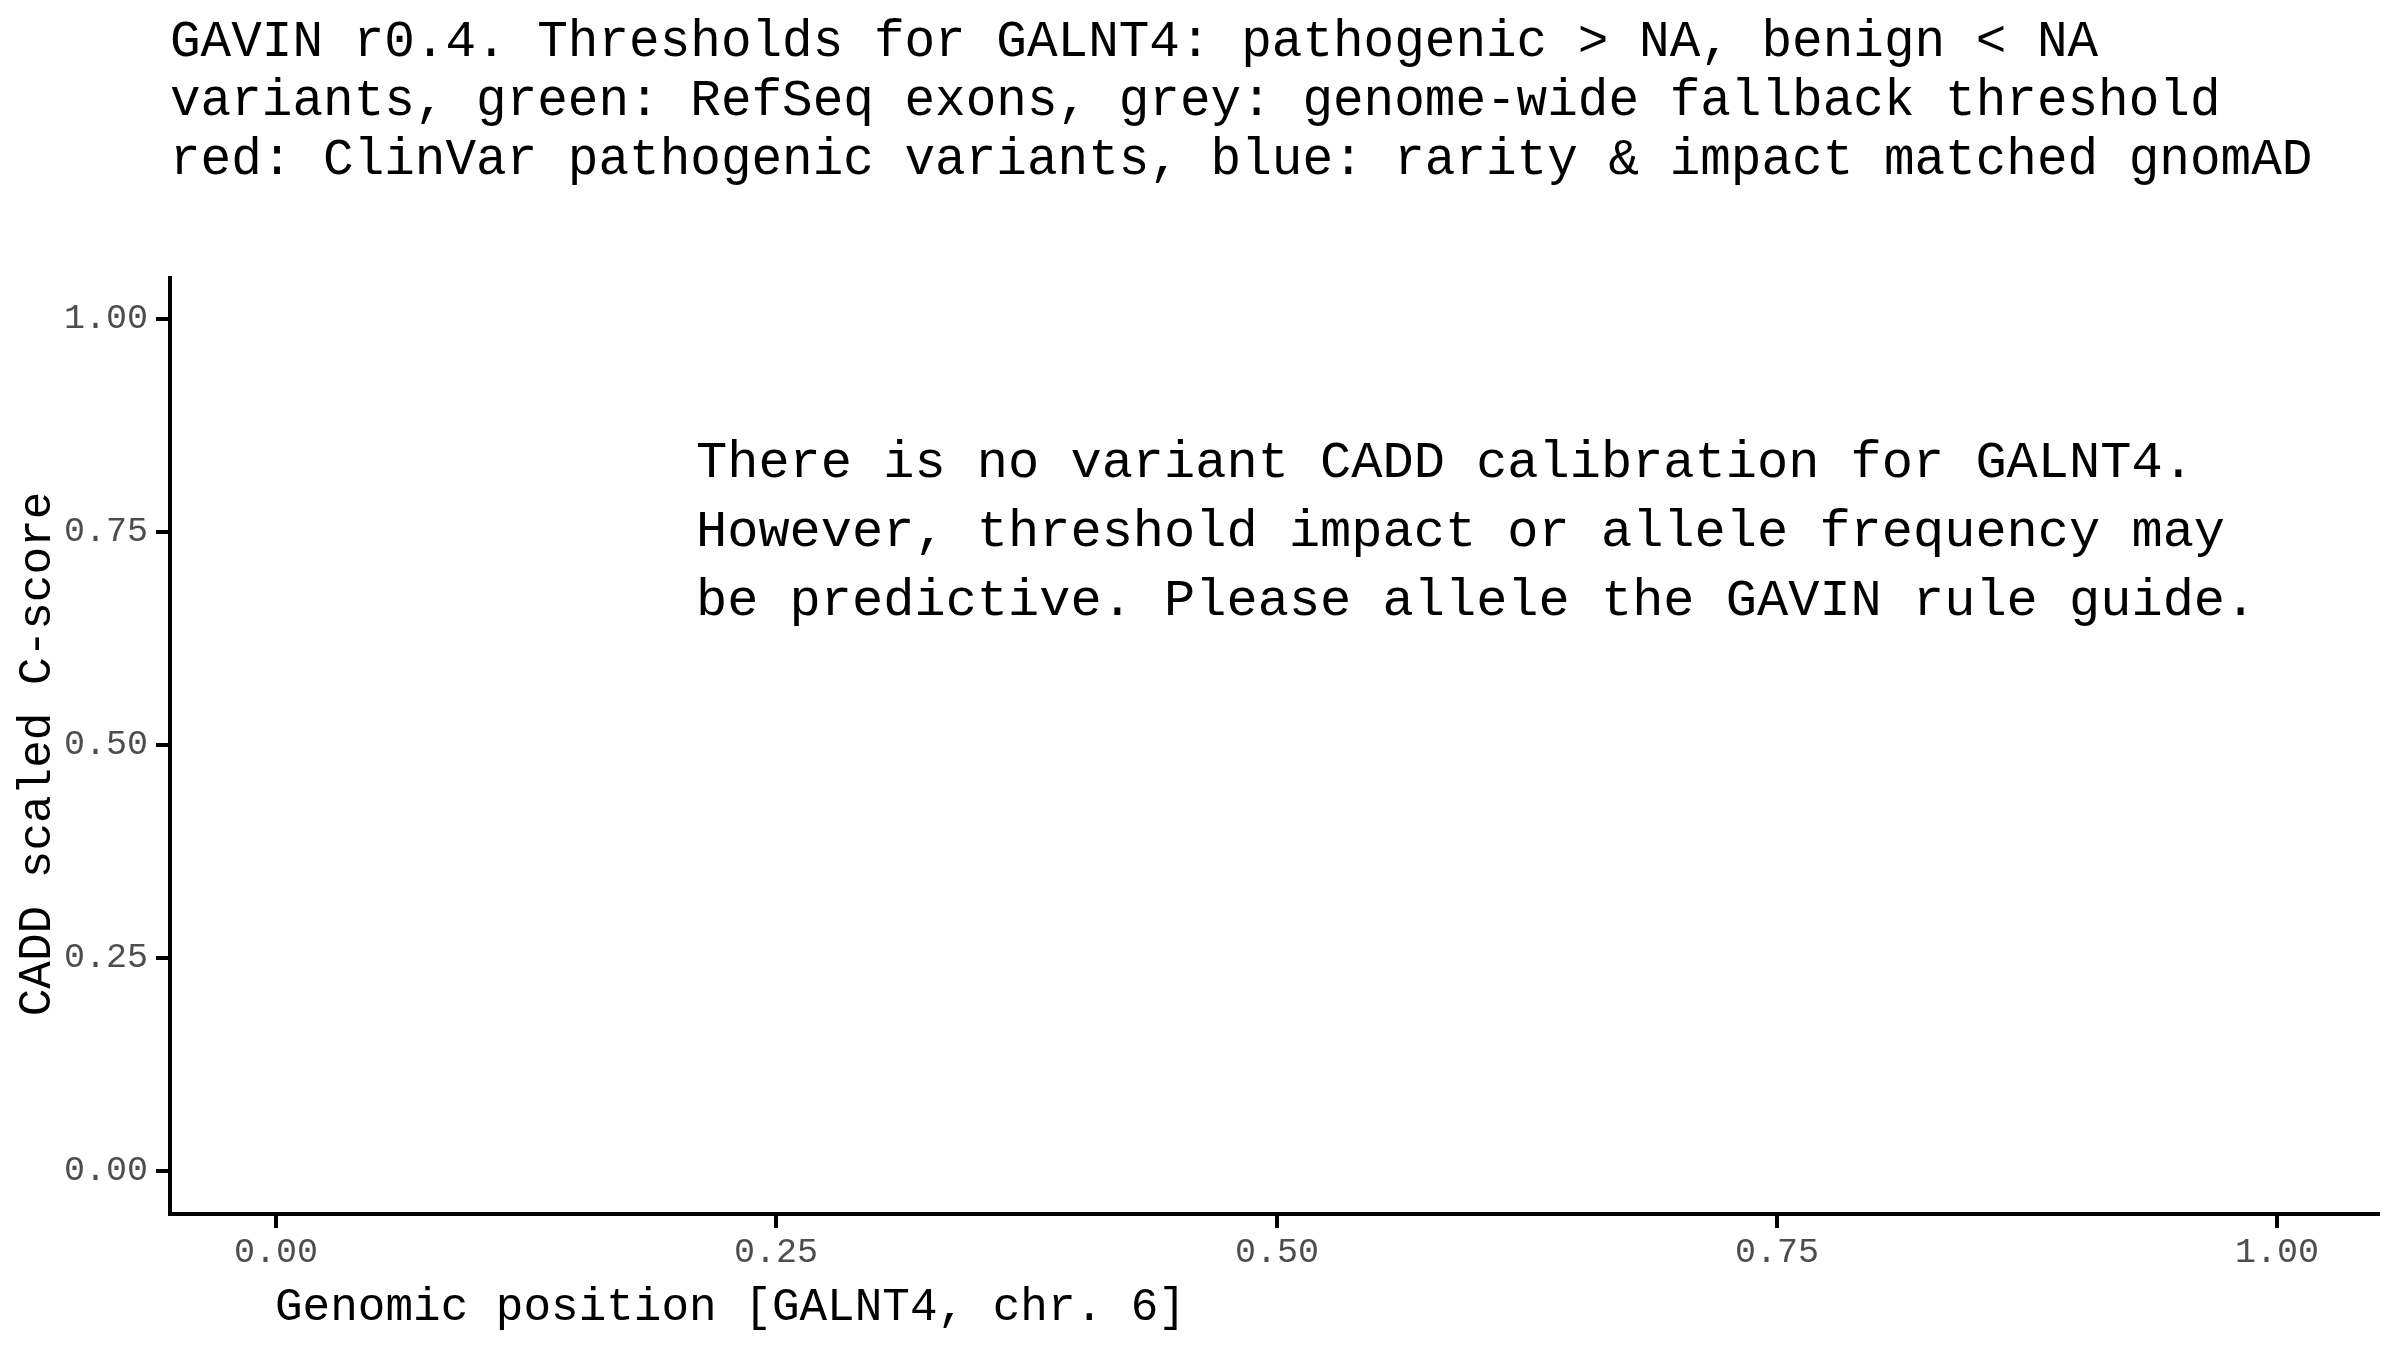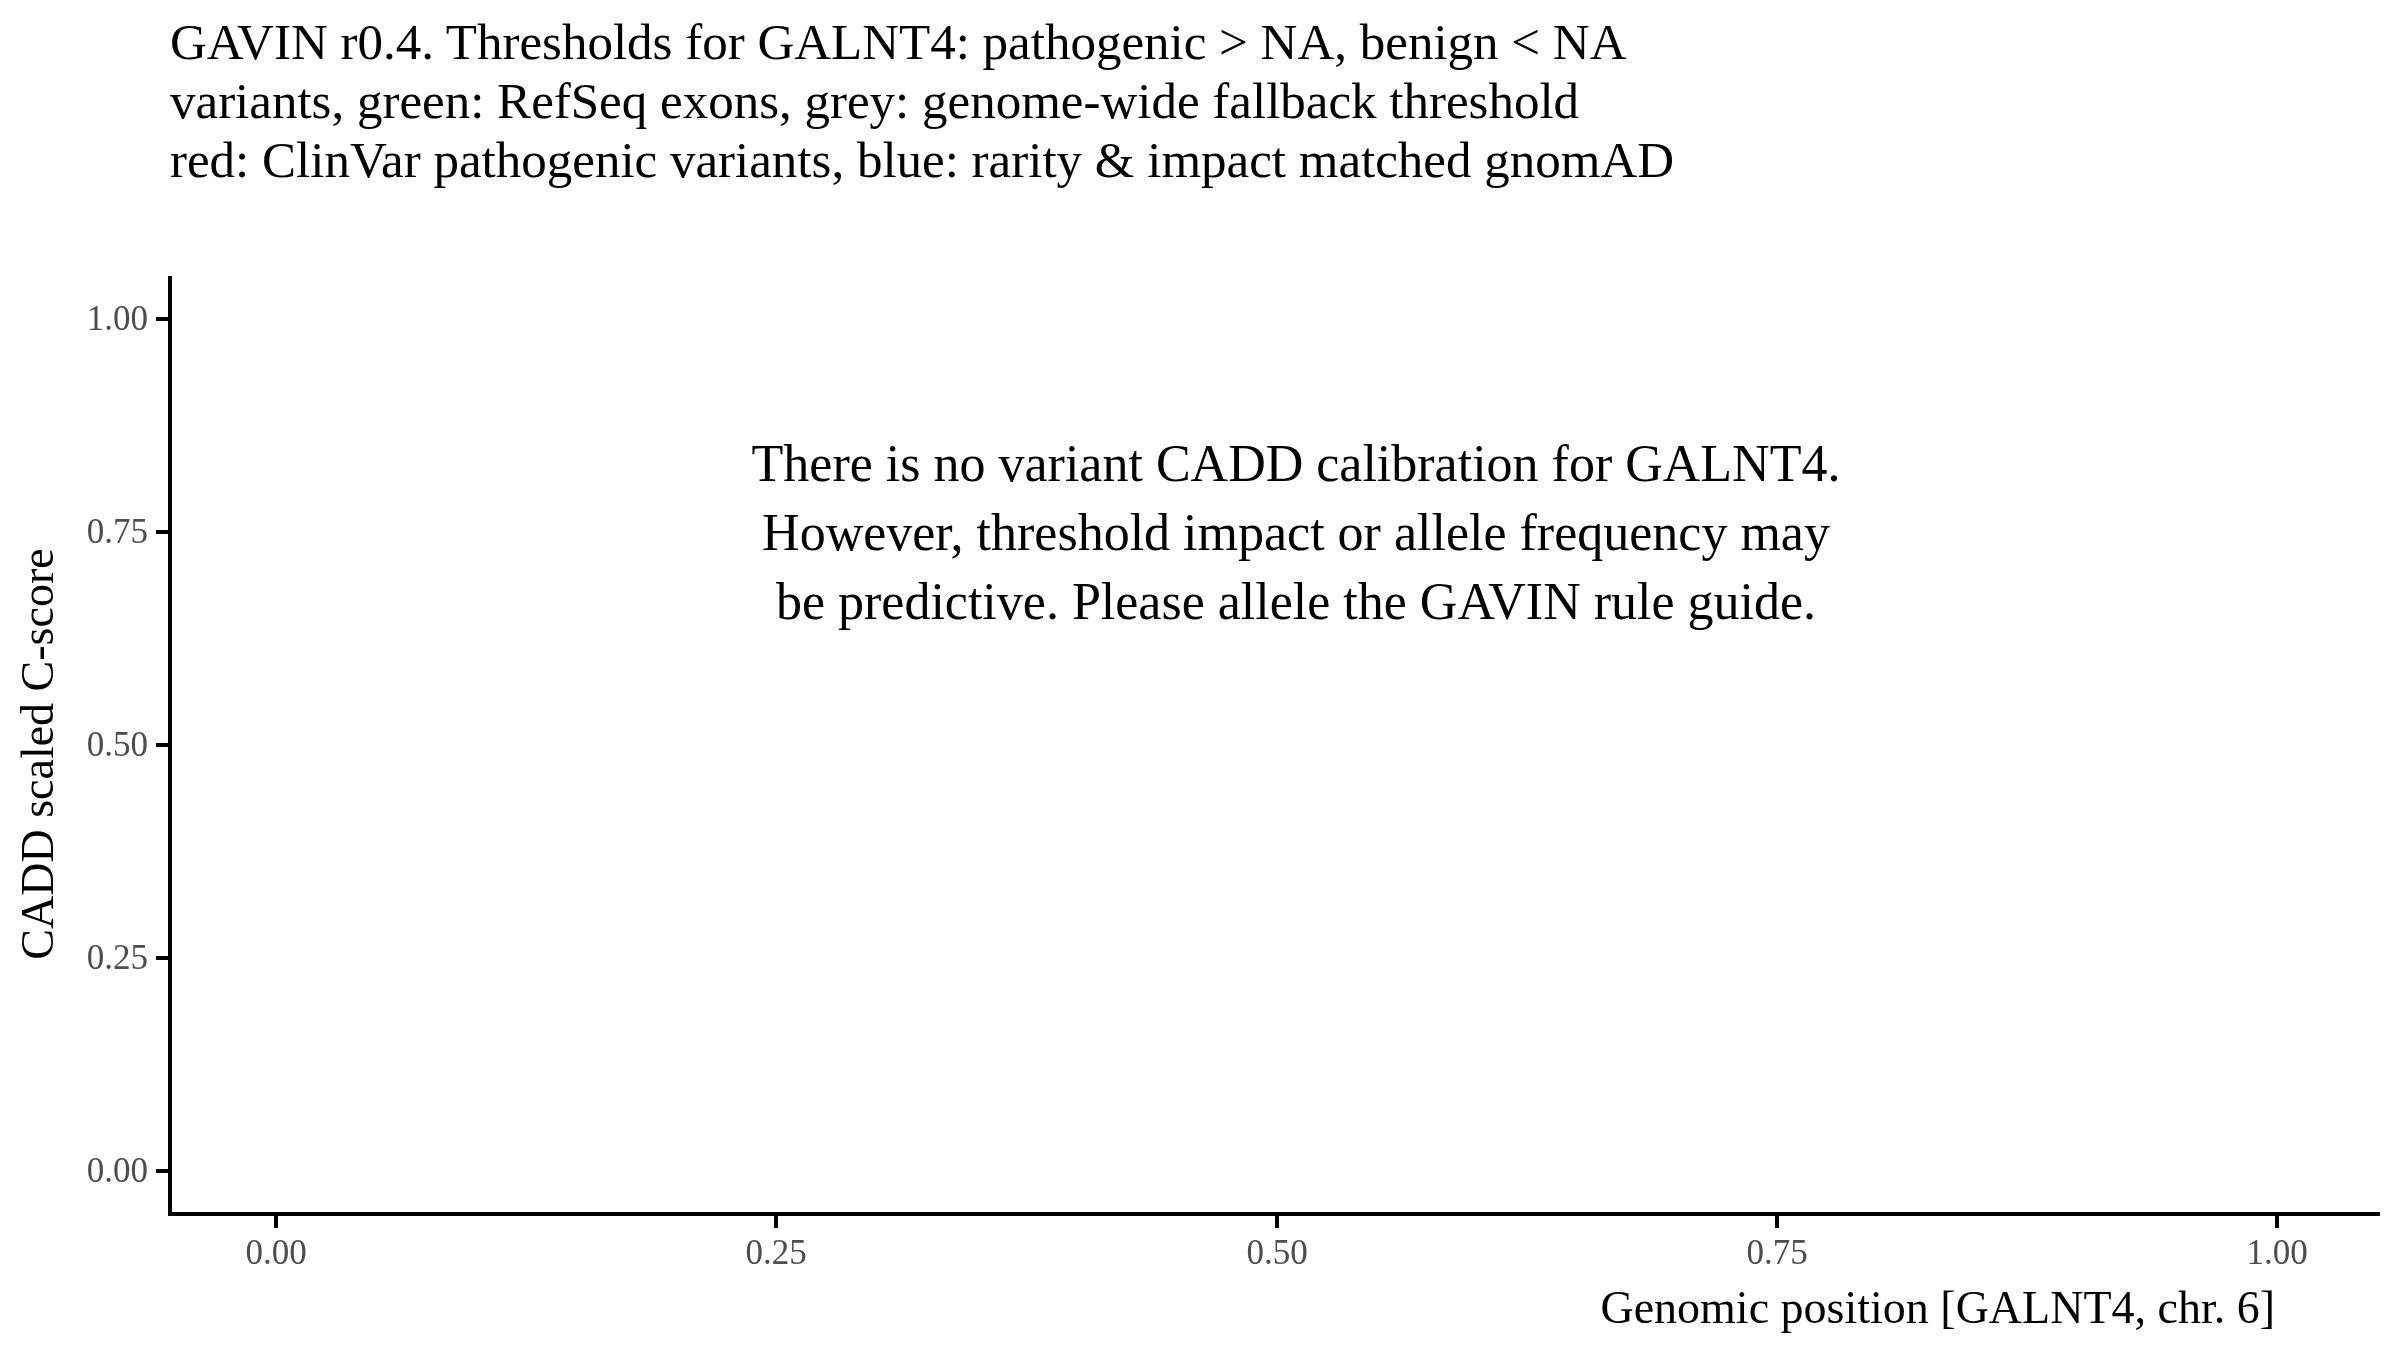--- a/index.html
+++ b/index.html
@@ -1,21 +1,21 @@
 <!DOCTYPE html>
 <html><head>
 <meta charset="utf-8">
 <style>
   html, body { margin: 0; padding: 0; background: #ffffff; }
   #stage {
     position: relative;
     width: 2400px;
     height: 1350px;
     background: #ffffff;
-    font-family: Liberation Serif, serif;
+    font-family: Liberation Mono, monospace;
     overflow: hidden;
   }
   .abs { position: absolute; }
   #plot-title {
     left: 170px; top: 13px;
     font-size: 51px; line-height: 59px;
     color: #000000; white-space: nowrap;
   }
   .axis-line { background: #000000; }
   .tick-mark { background: #000000; }
@@ -27,21 +27,21 @@
     width: 200px; top: 1231px; height: 44px; line-height: 44px;
     text-align: center; font-size: 35px; color: #4d4d4d; white-space: nowrap;
   }
   #annotation {
     left: 696px; top: 429px; width: 1200px;
     font-size: 52px; line-height: 69px; color: #000000;
     text-align: center; white-space: nowrap;
   }
   #x-axis-title {
     left: 275px; top: 1282px; width: 2000px;
-    text-align: right; font-size: 46px; line-height: 52px; color: #000000;
+    text-align: left; font-size: 46px; line-height: 52px; color: #000000;
     white-space: nowrap;
   }
   #y-axis-title {
     left: 38px; top: 754px;
     transform: translate(-50%, -50%) rotate(-90deg);
     font-size: 46px; line-height: 52px; color: #000000;
     white-space: nowrap;
   }
 </style>
 </head>

